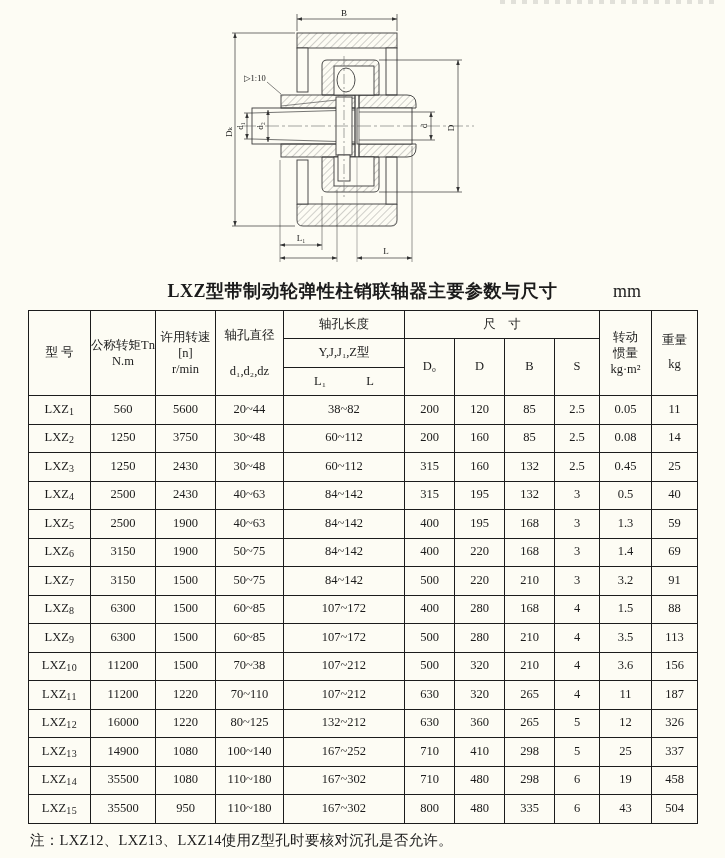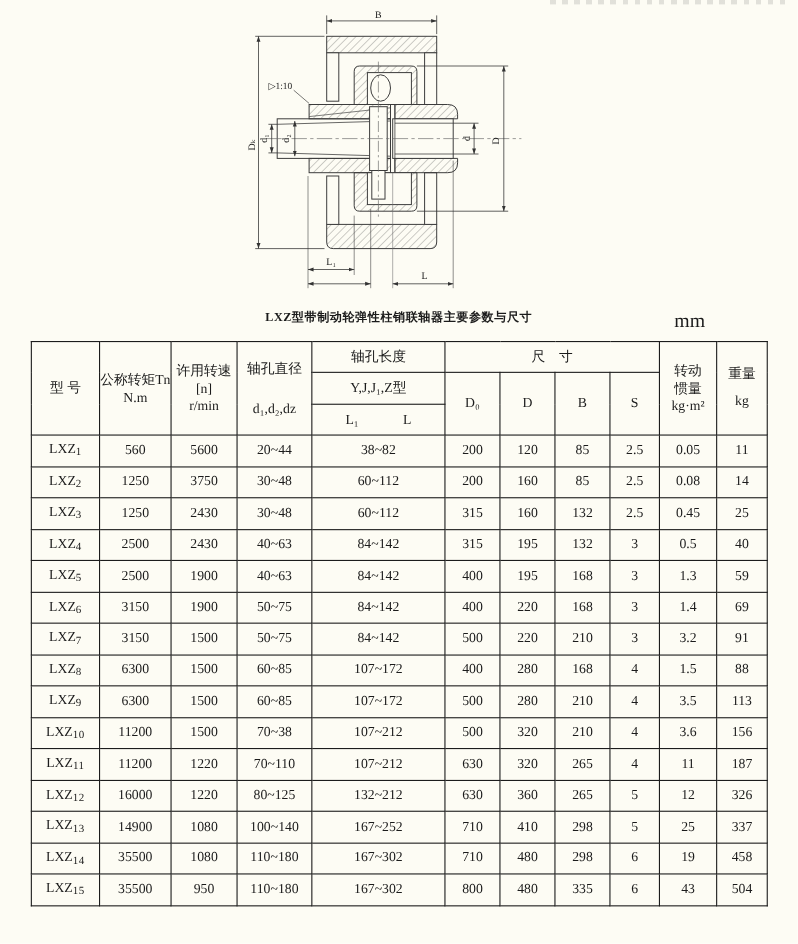--- a/index.html
+++ b/index.html
@@ -11,21 +11,21 @@
     color:#1b1b1b;
     overflow:hidden;
   }
   .cutoff{
     position:absolute;top:0;left:500px;width:215px;height:4px;
     background:repeating-linear-gradient(90deg,#9a9a96 0 5px,transparent 5px 11px);
     opacity:.28;
   }
   .drawing{position:absolute;left:222px;top:0;}
   .title-row{position:absolute;top:279px;left:28px;width:669px;text-align:center;}
-  .title{font-size:11px;font-weight:bold;letter-spacing:.5px;}
+  .title{font-size:18px;font-weight:bold;letter-spacing:.5px;}
   .unit{position:absolute;top:281px;left:613px;font-size:18px;}
   table.spec{
     position:absolute;top:310px;left:28px;
     border-collapse:collapse;table-layout:fixed;width:669px;
     font-size:12.5px;
   }
   table.spec td,table.spec th{
     border:1px solid #1c1c1c;
     text-align:center;vertical-align:middle;
     font-weight:normal;padding:0;line-height:1.25;
@@ -402,14 +402,15 @@
           <td>800</td>
           <td>480</td>
           <td>335</td>
           <td>6</td>
           <td>43</td>
           <td>504</td>
         </tr>
       </tbody>
   </table>
 
+  <div class="note">注：LXZ12、LXZ13、LXZ14使用Z型孔时要核对沉孔是否允许。</div>
 
 </div>
 
 </body></html>

